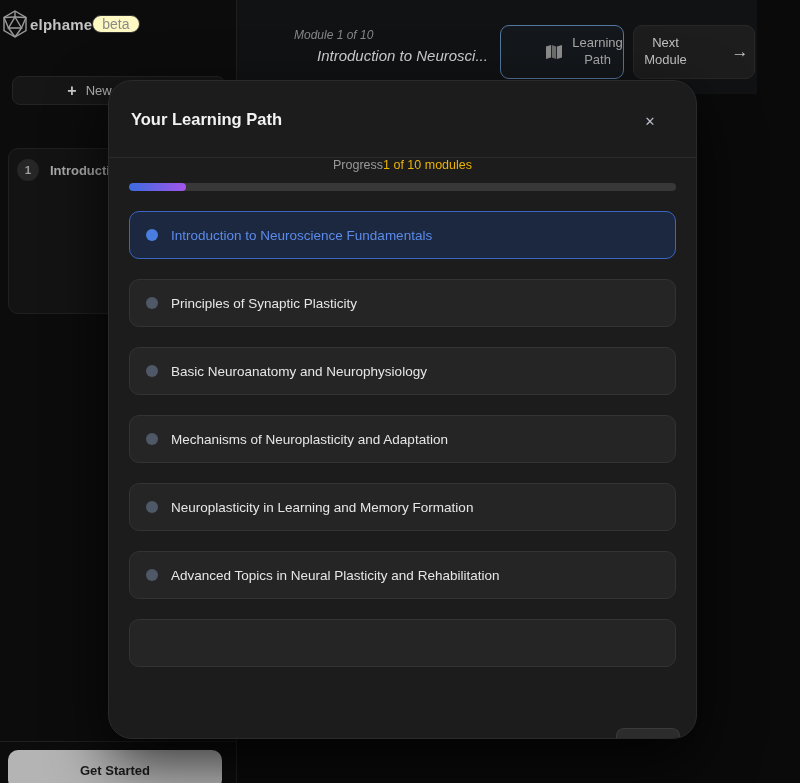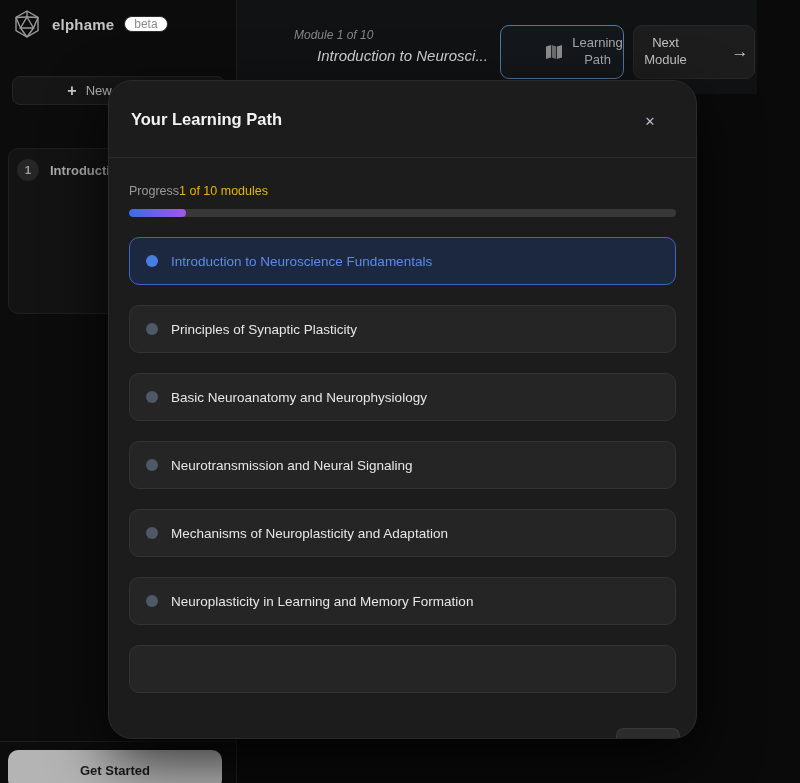--- a/index.html
+++ b/index.html
@@ -2,24 +2,24 @@
 <html><head>
 <meta charset="utf-8">
 <style>
   * { margin:0; padding:0; box-sizing:border-box; }
   html,body { width:800px; height:783px; overflow:hidden; background:#0a0a0a;
               font-family:"Liberation Sans", sans-serif; }
 
   
   .sidebar { position:absolute; left:0; top:0; width:237px; height:783px;
              background:#0c0c0c; border-right:1px solid #1f1f1f; }
-  .logo-row { position:absolute; left:12px; top:9px; display:flex; align-items:center; gap:10px; }
+  .logo-row { position:absolute; left:0; top:9px; display:flex; align-items:center; }
   .logo-icon svg { display:block; }
   .app-name { font-size:15px; font-weight:bold; color:#c3c3c3; letter-spacing:.2px; }
-  .beta-pill { font-size:12px; color:#8a8a8a; background:#ffffff; border:1px solid #2e2e2e;
+  .beta-pill { font-size:14px; color:#8a8a8a; background:#fef9c3; border:1px solid #2e2e2e;
                border-radius:999px; padding:0 9px; }
   .new-btn { position:absolute; left:12px; top:76px; width:213px; height:29px;
              background:#161616; border:1px solid #242424; border-radius:8px;
              display:flex; align-items:center; justify-content:center; padding-right:58px;
              color:#b2b2b2; font-size:13px; cursor:pointer; }
   .new-btn .plus { font-size:16px; color:#c9c9c9; margin-right:9px; font-weight:bold; }
   .session-card { position:absolute; left:8px; top:148px; width:221px; height:166px;
                   background:#131313; border:1px solid #202020; border-radius:10px;
                   padding:10px 8px; overflow:hidden; }
   .session-row { display:flex; align-items:center; gap:11px; }
@@ -53,21 +53,21 @@
   
   .modal { position:absolute; left:108px; top:80px; width:589px; height:659px;
            background:#1c1c1c; border:1px solid #2a2a2a; border-radius:24px;
            box-shadow:0 22px 60px rgba(0,0,0,.75); overflow:hidden; }
   .modal-header { position:relative; height:77px; border-bottom:1px solid #2b2b2b; }
   .modal-title { position:absolute; left:22px; top:29px; font-size:16.5px; font-weight:bold; color:#f2f2f2; }
   .modal-close { position:absolute; right:34px; top:28px; width:24px; height:24px;
                  background:none; border:none; color:#b9bdc9; font-size:13px; cursor:pointer;
                  display:flex; align-items:center; justify-content:center; }
   .modal-body { padding:0 20px; }
-  .progress-row { margin-top:26px; display:flex; justify-content:flex-start; align-items:center; }
+  .progress-row { display:flex; justify-content:center; align-items:center; }
   .progress-label { font-size:12.5px; color:#9a9a9a; }
   .progress-status { font-size:12.5px; color:#eab308; }
   .progress-track { margin-top:11px; height:8px; background:#383838; border-radius:999px; overflow:hidden; }
   .progress-fill { height:100%; width:10.5%; border-radius:999px;
                    background:linear-gradient(90deg,#3b6ce0,#a455ea); }
   .module-list { margin-top:20px; }
   .module-item { height:48px; margin-bottom:20px; background:#252525; border:1px solid #333;
                  border-radius:10px; display:flex; align-items:center; gap:13px;
                  padding:0 16px; cursor:pointer; }
   .module-item .dot { width:12px; height:12px; min-width:12px; border-radius:50%; background:#4e5866; }
@@ -163,28 +163,28 @@
       <div class="module-item">
         <span class="dot"></span>
         <span class="mtitle">Principles of Synaptic Plasticity</span>
       </div>
       <div class="module-item">
         <span class="dot"></span>
         <span class="mtitle">Basic Neuroanatomy and Neurophysiology</span>
       </div>
       <div class="module-item">
         <span class="dot"></span>
-        <span class="mtitle">Neurotransmission and Neural Signaling</span>
-      </div>
-      <div class="module-item">
-        <span class="dot"></span>
         <span class="mtitle">Mechanisms of Neuroplasticity and Adaptation</span>
       </div>
       <div class="module-item">
         <span class="dot"></span>
         <span class="mtitle">Neuroplasticity in Learning and Memory Formation</span>
+      </div>
+      <div class="module-item">
+        <span class="dot"></span>
+        <span class="mtitle">Advanced Topics in Neural Plasticity and Rehabilitation</span>
       </div>
       <div class="module-item"></div>
     </div>
   </div>
 
   <div class="footer-btn-partial"></div>
 </div>
 
 </body></html>

